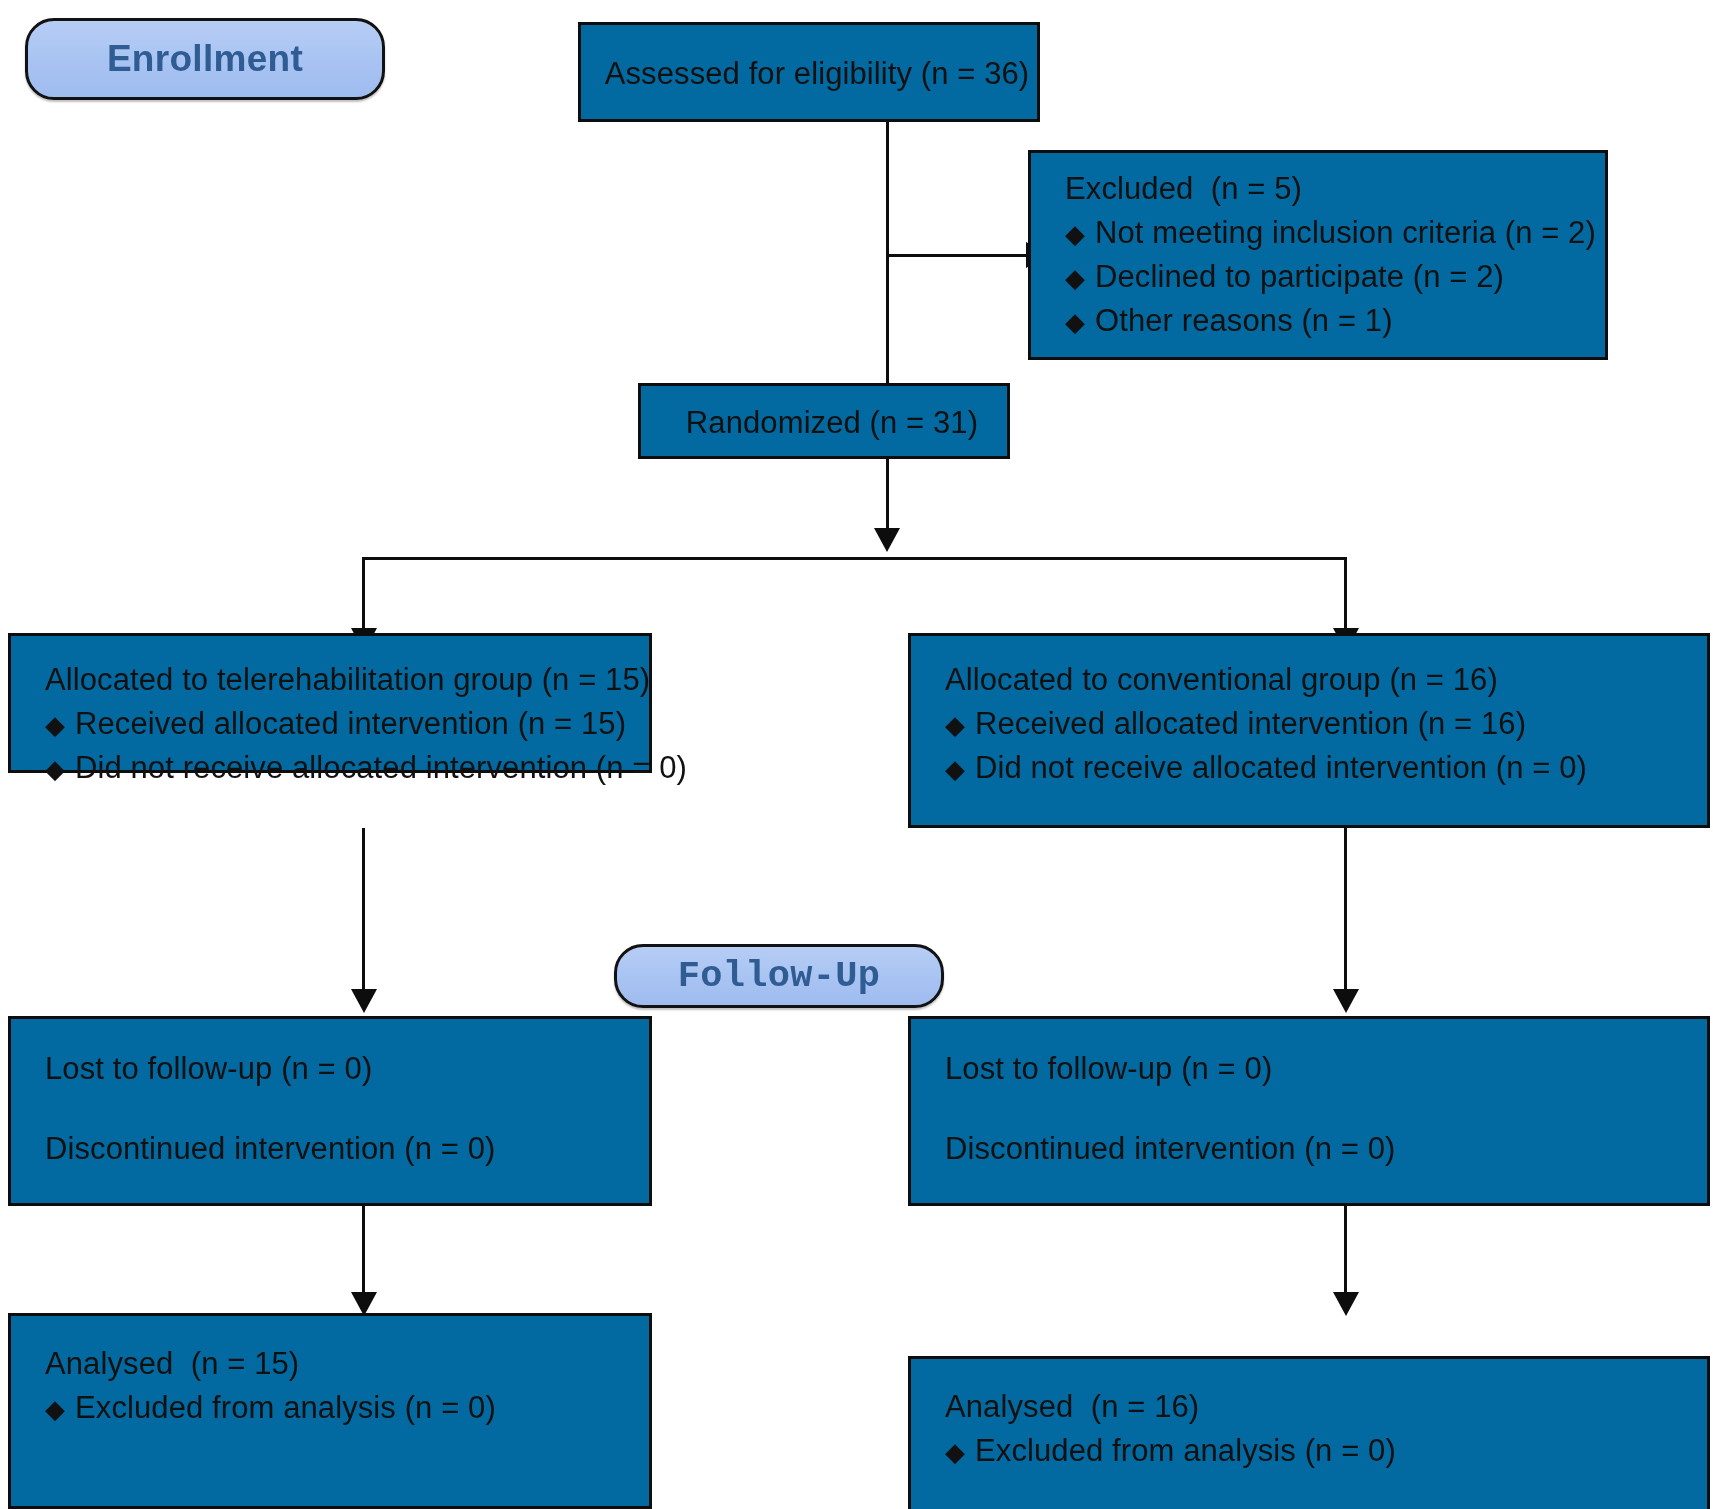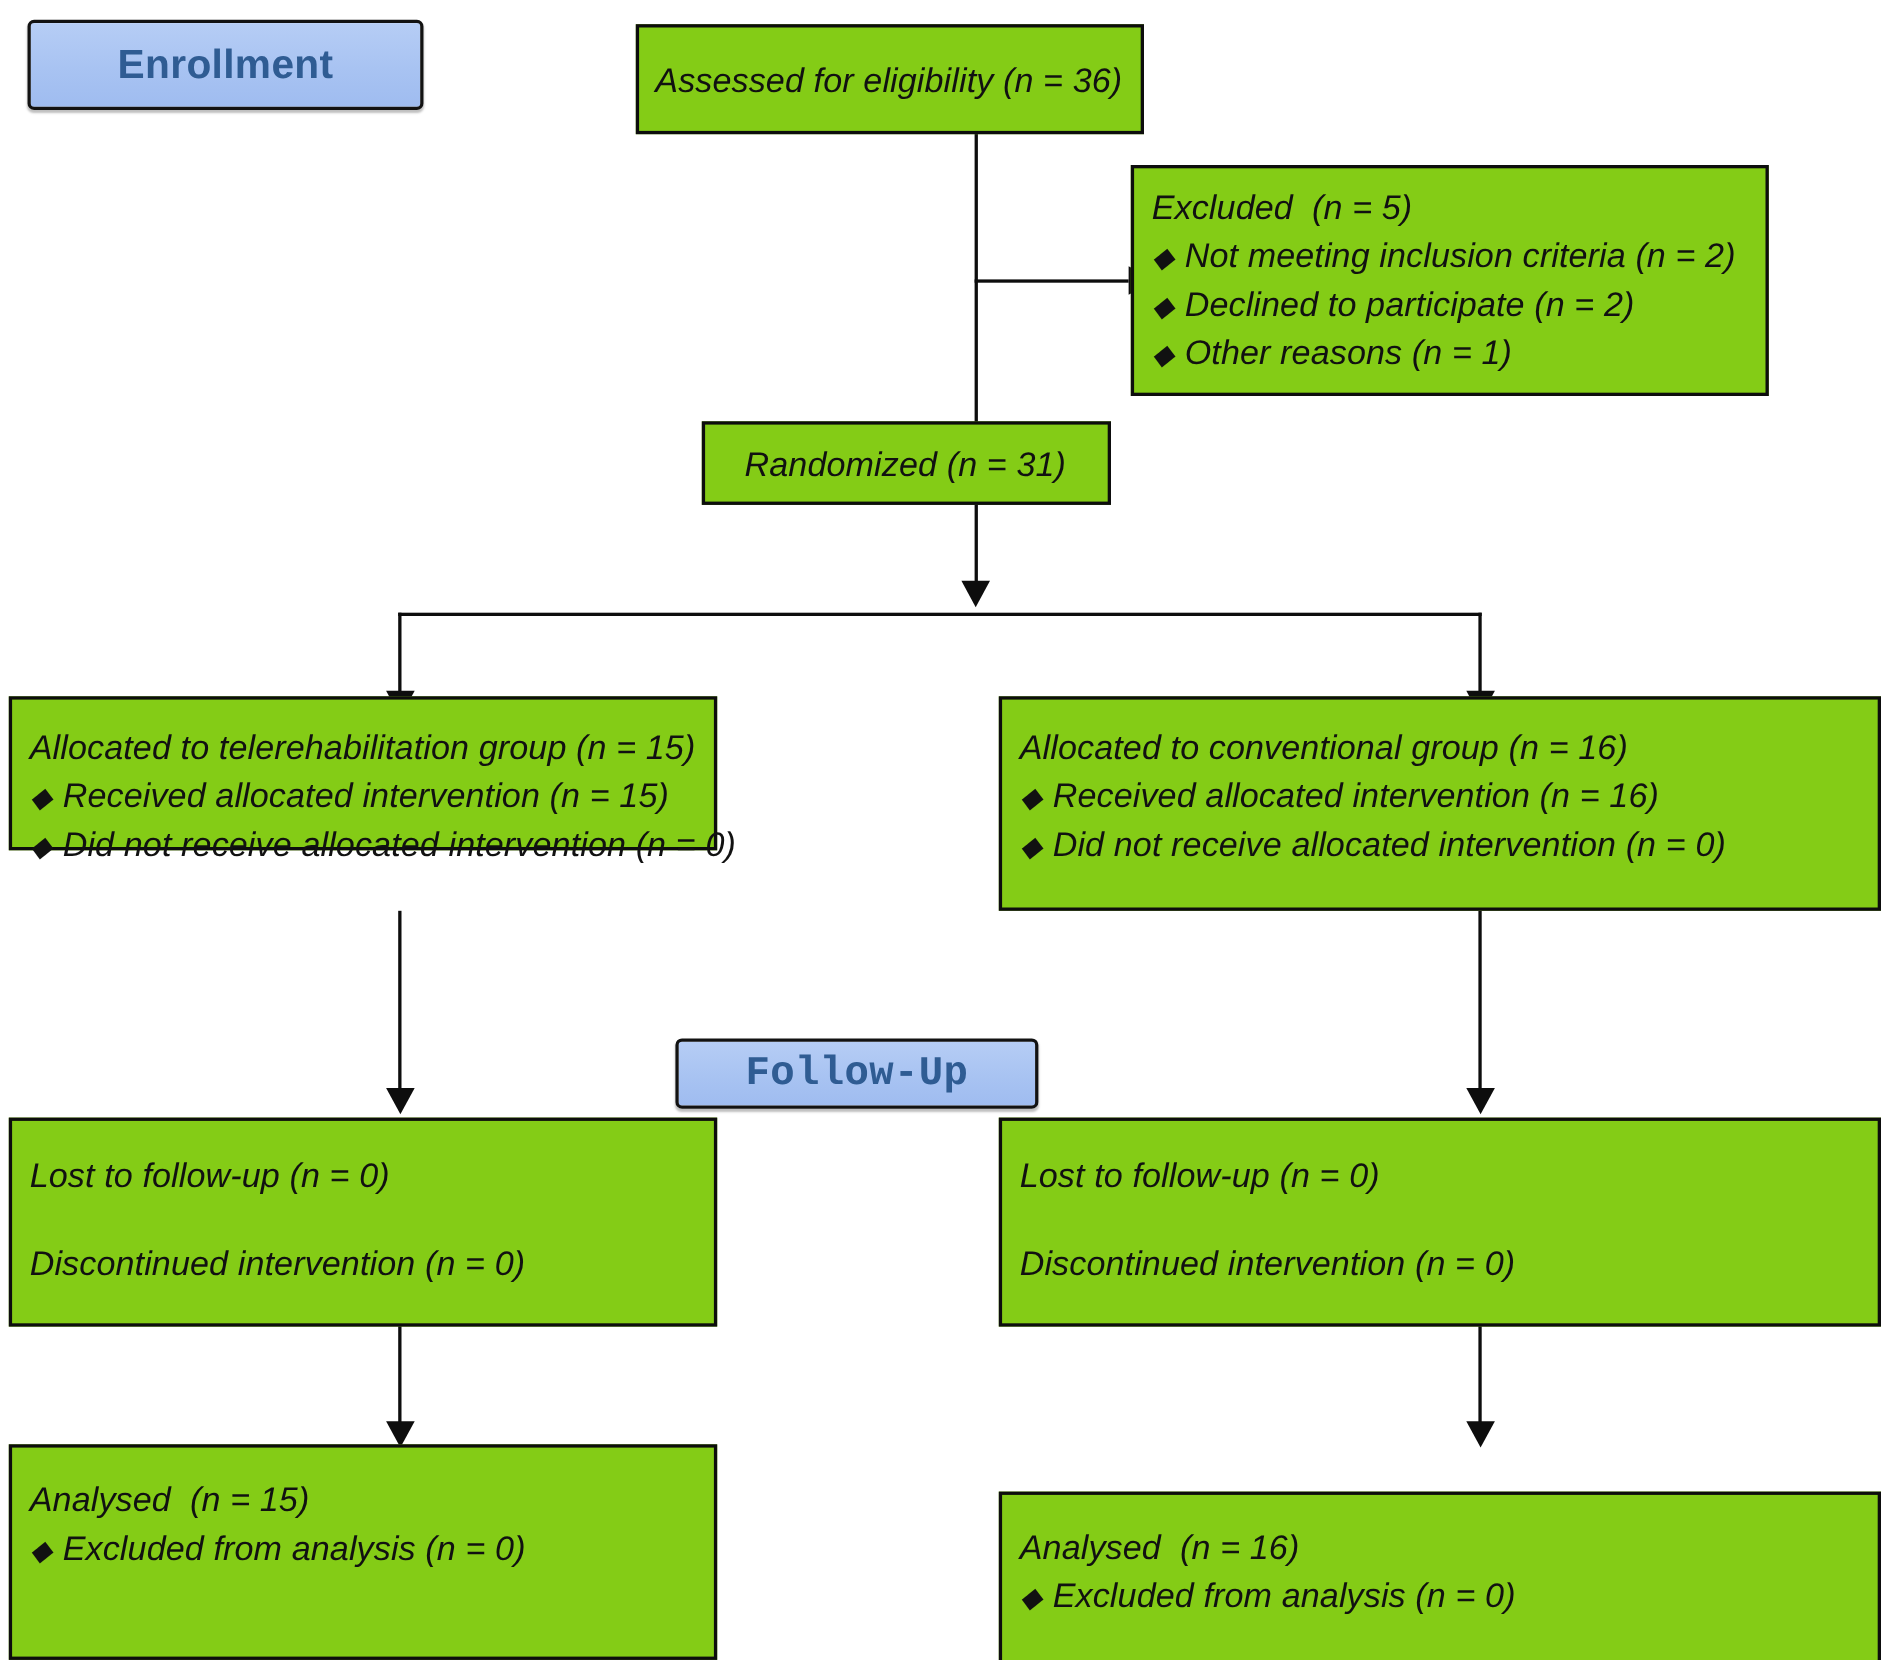--- a/index.html
+++ b/index.html
@@ -14,28 +14,27 @@
     position: relative;
     width: 1713px;
     height: 1509px;
     background: #ffffff;
     overflow: hidden;
   }
   
   .box {
     position: absolute;
     box-sizing: border-box;
-    background: #84cc16;
+    background: #0369a1;
     border: 3px solid #0d0d0d;
-    padding: 14px 18px 10px 16px;
+    padding: 14px 18px 10px 34px;
     font-size: 31px;
     line-height: 1.42;
     color: #111111;
     letter-spacing: 0.1px;
-    font-style: italic;
   }
   .box .line {
     white-space: pre;
   }
   .box .bullet-line {
     white-space: pre;
     display: block;
   }
   .bullet {
     display: inline-block;
@@ -46,21 +45,21 @@
   .center {
     text-align: center;
   }
 
   
   .stage {
     position: absolute;
     box-sizing: border-box;
     background: linear-gradient(180deg, #b6cdf5 0%, #a8c3f2 55%, #9fbcf0 100%);
     border: 3px solid #121212;
-    border-radius: 6px;
+    border-radius: 29px;
     color: #2f5c93;
     font-size: 37px;
     font-weight: bold;
     display: flex;
     align-items: center;
     justify-content: center;
     z-index: 5;
     box-shadow: 0 2px 2px rgba(0,0,0,0.25);
     letter-spacing: 0.3px;
   }

